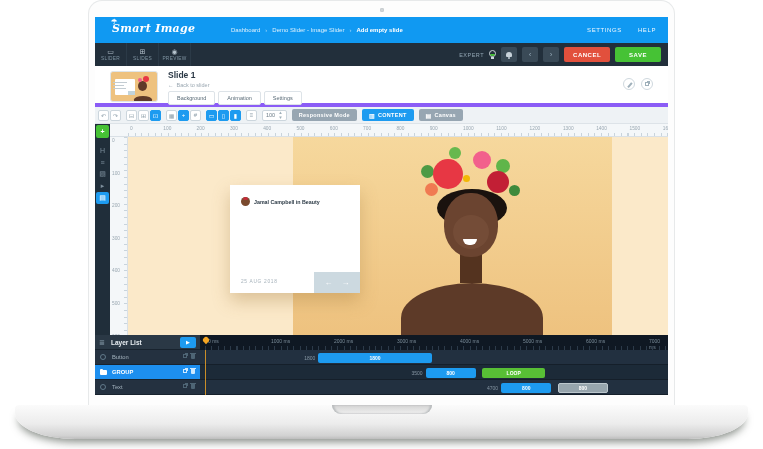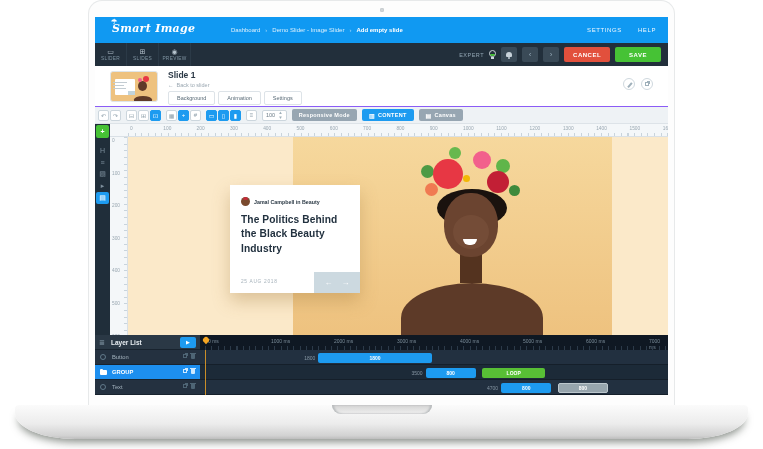--- a/index.html
+++ b/index.html
@@ -50,21 +50,21 @@
     justify-content:center;color:#93a6b4;font-size:8px;line-height:8px;}
   .bell{width:6px;height:5px;background:#c7d2da;border-radius:3px 3px 1px 1px;position:relative;}
   .bell:after{content:"";position:absolute;left:2px;bottom:-2px;width:2px;height:2px;border-radius:50%;background:#c7d2da;}
   .btn-cancel{height:15px;padding:0 9px;background:#e2503c;border-radius:2px;color:#fff;
     font-size:6px;font-weight:bold;letter-spacing:.5px;display:flex;align-items:center;}
   .btn-save{height:15px;padding:0 14px;background:#46c235;border-radius:2px;color:#fff;
     font-size:6px;font-weight:bold;letter-spacing:.5px;display:flex;align-items:center;}
 
   
   .slide-header{position:absolute;left:0;top:49px;width:573px;height:41px;background:#fff;
-    border-bottom:1px solid #8b5cf6;box-sizing:border-box;}
+    border-bottom:4px solid #8b5cf6;box-sizing:border-box;}
   .thumb{position:absolute;left:15px;top:5px;width:48px;height:31px;border:1px solid #dfe5e9;
     border-radius:3px;background:#eec27f;overflow:hidden;box-sizing:border-box;}
   .thumb .t-card{position:absolute;left:4px;top:7px;width:20px;height:16px;background:#fff;border-radius:1px;}
   .thumb .t-line{position:absolute;left:2px;height:1px;background:#c3ccd2;width:14px;}
   .thumb .t-head{position:absolute;right:10px;top:9px;width:9px;height:10px;border-radius:50%;background:#5f3a28;}
   .thumb .t-flower{position:absolute;right:8px;top:4px;width:6px;height:6px;border-radius:50%;background:#e73744;}
   .thumb .t-flower2{position:absolute;right:15px;top:6px;width:4px;height:4px;border-radius:50%;background:#f2608c;}
   .thumb .t-body{position:absolute;right:5px;bottom:-2px;width:18px;height:7px;border-radius:50% 50% 0 0;background:#5f3a28;}
   .thumb .t-nav{position:absolute;left:17px;top:19px;width:7px;height:4px;background:#c2d4dc;}
   .slide-title{position:absolute;left:73px;top:4px;font-size:8.5px;font-weight:bold;color:#2a3845;}
@@ -372,21 +372,20 @@
             <div class="w-head"></div>
             <div class="w-cheek"></div>
             <div class="w-smile"></div>
           </div>
 
           <div class="card">
             <div class="author-row">
               <span class="avatar"></span>
               <span class="author">Jamal Campbell in Beauty</span>
             </div>
-            <div class="card-title">The Politics Behind the Black Beauty Industry</div>
             <div class="card-date">25 AUG 2018</div>
             <div class="card-nav">
               <span>←</span>
               <span>→</span>
             </div>
           </div>
         </div>
       </div>
 
       <div class="timeline">

